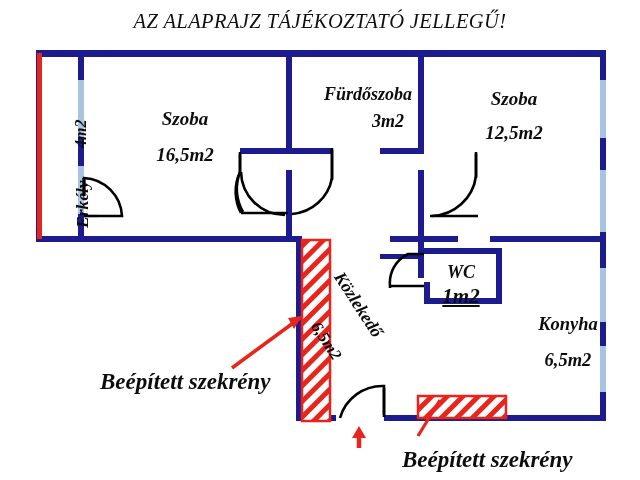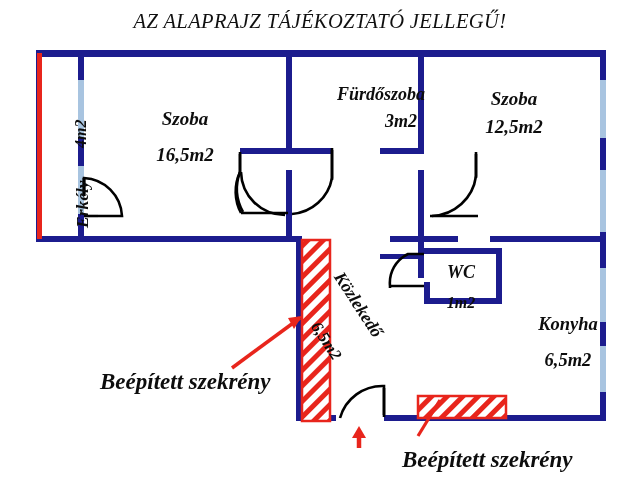--- a/index.html
+++ b/index.html
@@ -257,36 +257,36 @@
   </svg>
 
   <div class="rot-balcony-name" style="left:72px; top:228px;">Erkély</div>
   <div class="rot-balcony-area" style="left:72px; top:148px;">4m2</div>
 
   <div class="room-label" style="left:100px; top:108px; width:170px; font-size:19px;">
     <span class="lbl-name">Szoba</span>
     <span class="lbl-area" style="margin-top:14px; font-size:19px;">16,5m2</span>
   </div>
 
-  <div class="room-label" style="left:305px; top:84px; width:152px; font-size:18px;">
+  <div class="room-label" style="left:292px; top:84px; width:152px; font-size:18px;">
     <span class="lbl-name">Fürdőszoba</span>
     <span class="lbl-area" style="margin-top:6px; font-size:18px;padding-left:40px;">3m2</span>
   </div>
 
   <div class="room-label" style="left:434px; top:88px; width:160px; font-size:19px;">
     <span class="lbl-name">Szoba</span>
-    <span class="lbl-area" style="margin-top:6px; font-size:19px;">12,5m2</span>
+    <span class="lbl-area" style="margin-top:12px; font-size:19px;">12,5m2</span>
   </div>
 
   <div class="rot-hall-name" style="left:347px; top:268px;">Közlekedő</div>
   <div class="rot-hall-area" style="left:323px; top:318px;">6,5m2</div>
 
   <div class="room-label" style="left:430px; top:262px; width:62px; font-size:18px;">
     <span class="lbl-name">WC</span>
-    <span class="lbl-area" style="margin-top:11px; font-size:16px;">1m2</span>
+    <span class="lbl-area" style="margin-top:1px; font-size:21px;text-decoration:underline;">1m2</span>
   </div>
 
   <div class="room-label" style="left:506px; top:314px; width:124px; font-size:18.5px;">
     <span class="lbl-name">Konyha</span>
     <span class="lbl-area" style="margin-top:14px; font-size:18.5px;">6,5m2</span>
   </div>
 
   <div class="callout" style="left:100px; top:369px;">Beépített szekrény</div>
 
   <div class="callout" style="left:402px; top:447px;">Beépített szekrény</div>

